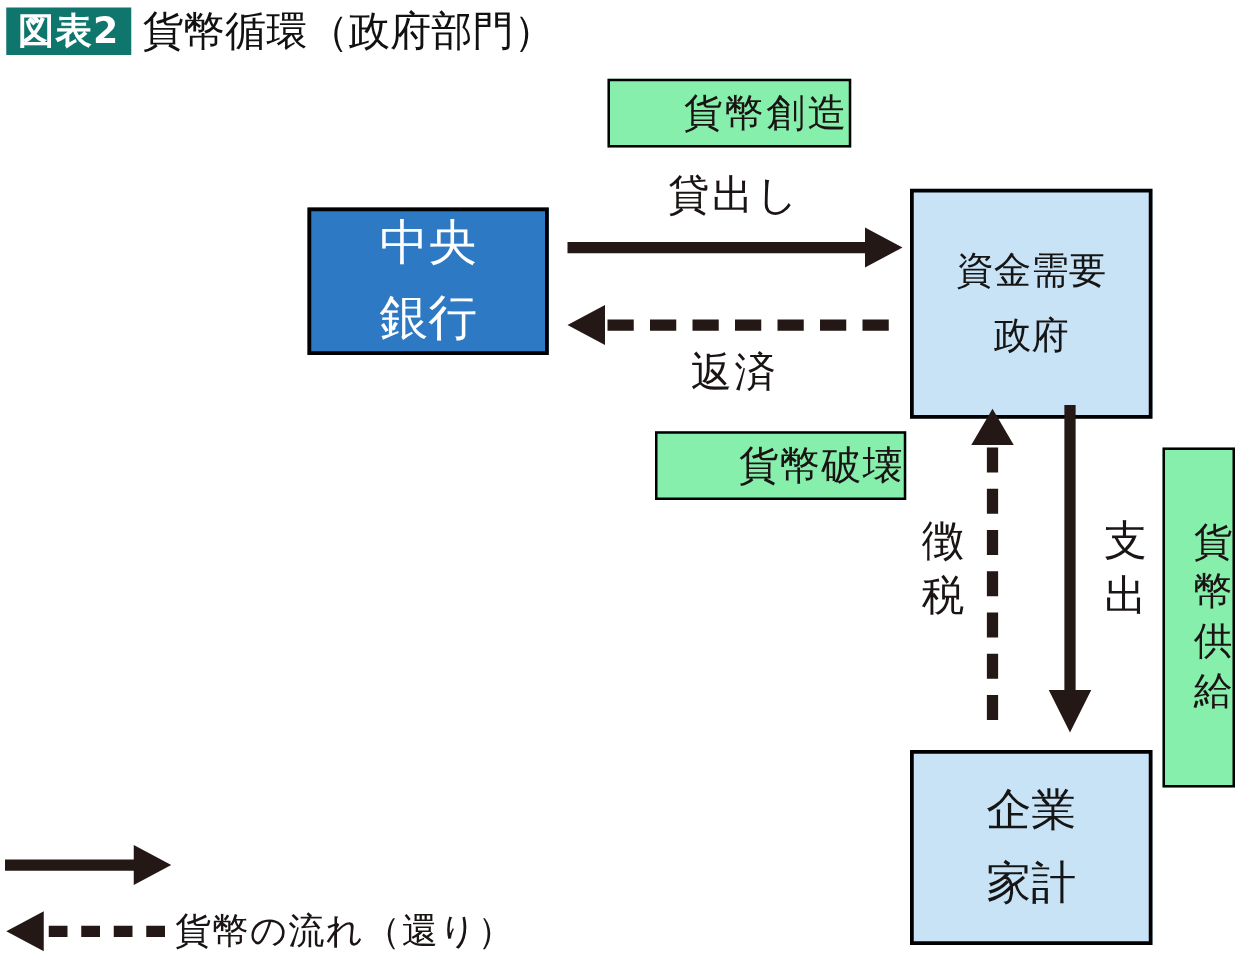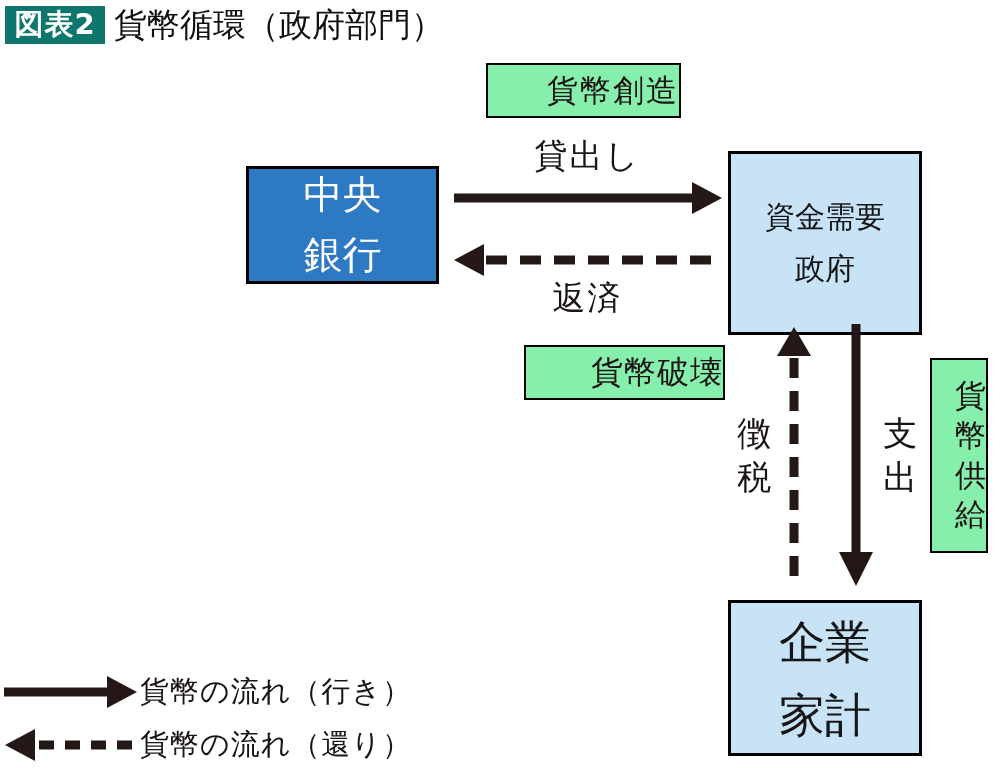--- a/index.html
+++ b/index.html
@@ -48,36 +48,36 @@
     background: var(--light-blue, #c8e2f6);
     border: 3px solid var(--border, #000);
     color: #151515;
   }
   .node-government {
     left: 728px; top: 151px; width: 194px; height: 184px;
     font-size: 30px; line-height: 1.75;
   }
   .node-firms {
     left: 728px; top: 600px; width: 194px; height: 156px;
-    font-size: 46px; line-height: 1.6; justify-content: flex-end;
+    font-size: 36px; line-height: 1.6;
   }
 
   
   .boxed-label {
     border: 2.5px solid #000000;
     background: #86efac;
     display: flex; align-items: center; justify-content: flex-end;
     box-sizing: border-box;
     font-size: 31px;
     letter-spacing: 2px;
   }
   .label-money-creation { left: 486px; top: 63px;  width: 195px; height: 55px; }
   .label-money-destruction { left: 479px; top: 345px; width: 201px; height: 55px; font-size: 32px; letter-spacing: 1px; margin-left: 45px; }
   .label-money-supply {
-    left: 930px; top: 358px; width: 58px; height: 195px;
+    left: 930px; top: 358px; width: 58px; height: 272px;
     font-size: 31px; letter-spacing: 0; padding-left: 44px;
   }
 
   
   .flow-label {
     font-size: 33px;
     text-align: center;
     letter-spacing: 2px;
     white-space: nowrap;
   }
@@ -178,21 +178,20 @@
 
   <div class="abs node node-light node-firms">
     <span>企業</span>
     <span>家計</span>
   </div>
 
   <svg class="abs arrow legend-arrow-going" width="136" height="34" viewBox="0 0 136 34">
     <line x1="1" y1="17" x2="106" y2="17" stroke="currentColor" stroke-width="9"></line>
     <polygon points="104,1 134,17 104,33" fill="currentColor"></polygon>
   </svg>
-  <div class="abs legend-label legend-label-going">貨幣の流れ（行き）</div>
 
   <svg class="abs arrow legend-arrow-return" width="136" height="34" viewBox="0 0 136 34">
     <polygon points="32,1 2,17 32,33" fill="currentColor"></polygon>
     <line x1="36" y1="17" x2="134" y2="17" stroke="currentColor" stroke-width="9" stroke-dasharray="15 11"></line>
   </svg>
   <div class="abs legend-label legend-label-return">貨幣の流れ（還り）</div>
 
 </div>
 
 </body></html>

